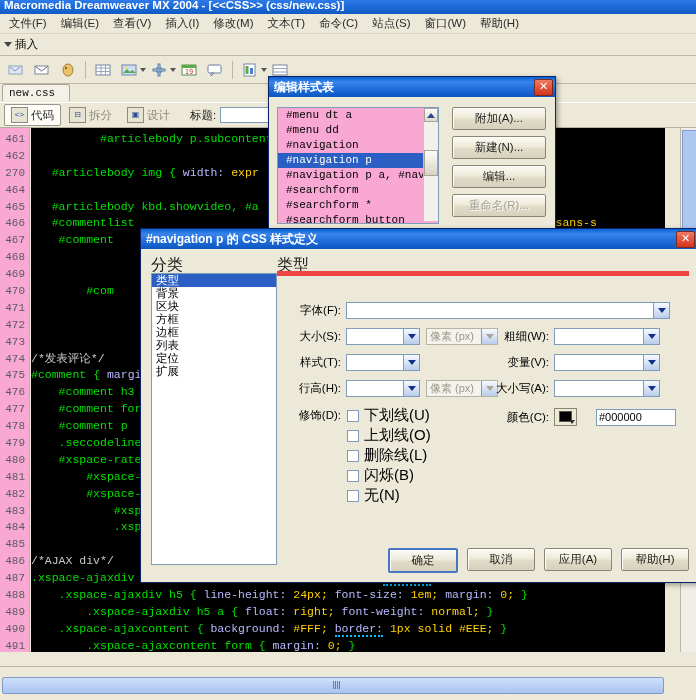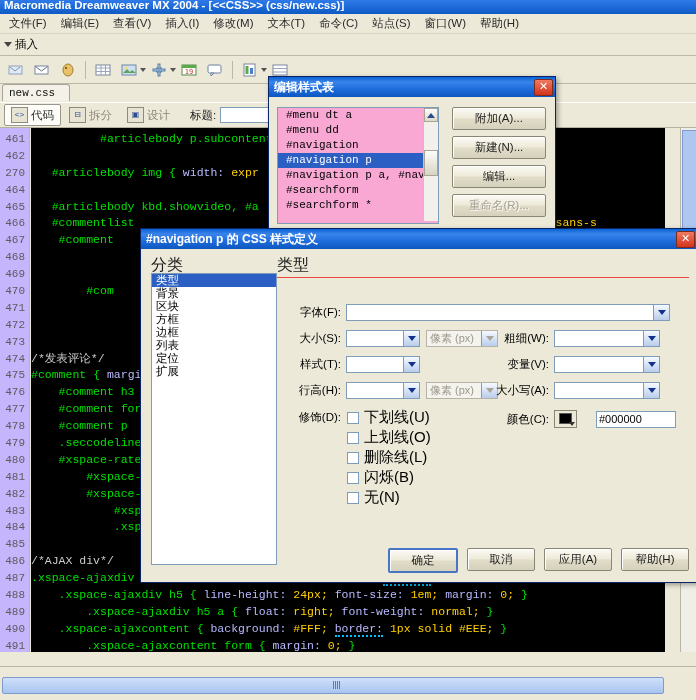--- a/index.html
+++ b/index.html
@@ -82,21 +82,21 @@
     font-size:8px;line-height:13px;text-align:center;color:#2a4d8f;}
   .titlelabel{margin-left:12px;font-size:11.5px;color:#222;white-space:nowrap;}
   .titleinput{
     margin-left:4px;width:86px;height:16px;border:1px solid #7f9db9;background:#fff;
     font-size:11px;padding:0 2px;box-sizing:border-box;
   }
 
   
   .codewrap{position:absolute;left:0;top:128px;width:696px;height:538px;background:#ece9d8;}
   .gutter{
-    position:absolute;left:0;top:0;width:30px;height:538px;background:#c4b5fd;
+    position:absolute;left:0;top:0;width:30px;height:538px;background:#f9a8d4;
     border-right:1px solid #b9b4a3;
     font-family:"Liberation Mono","DejaVu Sans Mono",monospace;font-size:11px;color:#5c5c5c;
     text-align:right;padding-top:3px;box-sizing:border-box;
   }
   .gutter div{height:16.9px;line-height:16.9px;padding-right:4px;}
   .code{
     position:absolute;left:31px;top:0;width:634px;height:524px;background:#000;overflow:hidden;
     font-family:"Liberation Mono","DejaVu Sans Mono",monospace;font-size:11.5px;
     padding-top:3px;box-sizing:border-box;white-space:pre;
   }
@@ -168,21 +168,21 @@
   .css-body{position:relative;height:332px;}
   .lbl{font-size:16px;color:#1d1d1d;}
   .cat-title{position:absolute;left:10px;top:6px;}
   .type-title{position:absolute;left:136px;top:6px;}
   .cat-list{
     position:absolute;left:10px;top:24px;width:124px;height:290px;background:#fff;border:1px solid #7f9db9;
     overflow:hidden;font-size:11.5px;
   }
   .cat-list .crow{height:13px;line-height:13px;padding-left:4px;white-space:nowrap;color:#000;}
   .cat-list .crow.sel{background:#2b5fc4;color:#fff;}
-  .typepanel{position:absolute;left:136px;top:28px;right:8px;height:292px;border-top:1px solid #ef4444;}
+  .typepanel{position:absolute;left:136px;top:22px;right:8px;height:292px;border-top:5px solid #ef4444;}
 
   .frow{position:absolute;display:flex;align-items:center;}
   .flabel{width:60px;text-align:right;font-size:11.5px;margin-right:5px;white-space:nowrap;}
   .finput{height:17px;border:1px solid #7f9db9;background:#fff;box-sizing:border-box;font-size:11px;padding:0 2px;}
   .fsel{
     height:17px;border:1px solid #7f9db9;background:#fff;box-sizing:border-box;
     display:flex;align-items:center;justify-content:flex-end;font-size:11px;
   }
   .fsel.dis{background:#f4f3ee;color:#9b9788;border-color:#b6b2a4;}
   .fsel .cbtn{
@@ -389,20 +389,21 @@
     <div class="ess-body">
       <div class="ess-list">
         <div id="esslist">
             <div class="row">#menu dt a</div>
             <div class="row">#menu dd</div>
             <div class="row">#navigation</div>
             <div class="row sel">#navigation p</div>
             <div class="row">#navigation p a, #nav</div>
             <div class="row">#searchform</div>
             <div class="row">#searchform *</div>
+            <div class="row">#searchform button</div>
           </div>
         <div class="ess-sb">
           <div class="arrow">
               <span class="upcaret"></span>
             </div>
           <div class="thumb"></div>
         </div>
       </div>
       <div id="essbtns">
           <div class="btn ess-btn" style="top: 10px;">附加(A)...</div>

